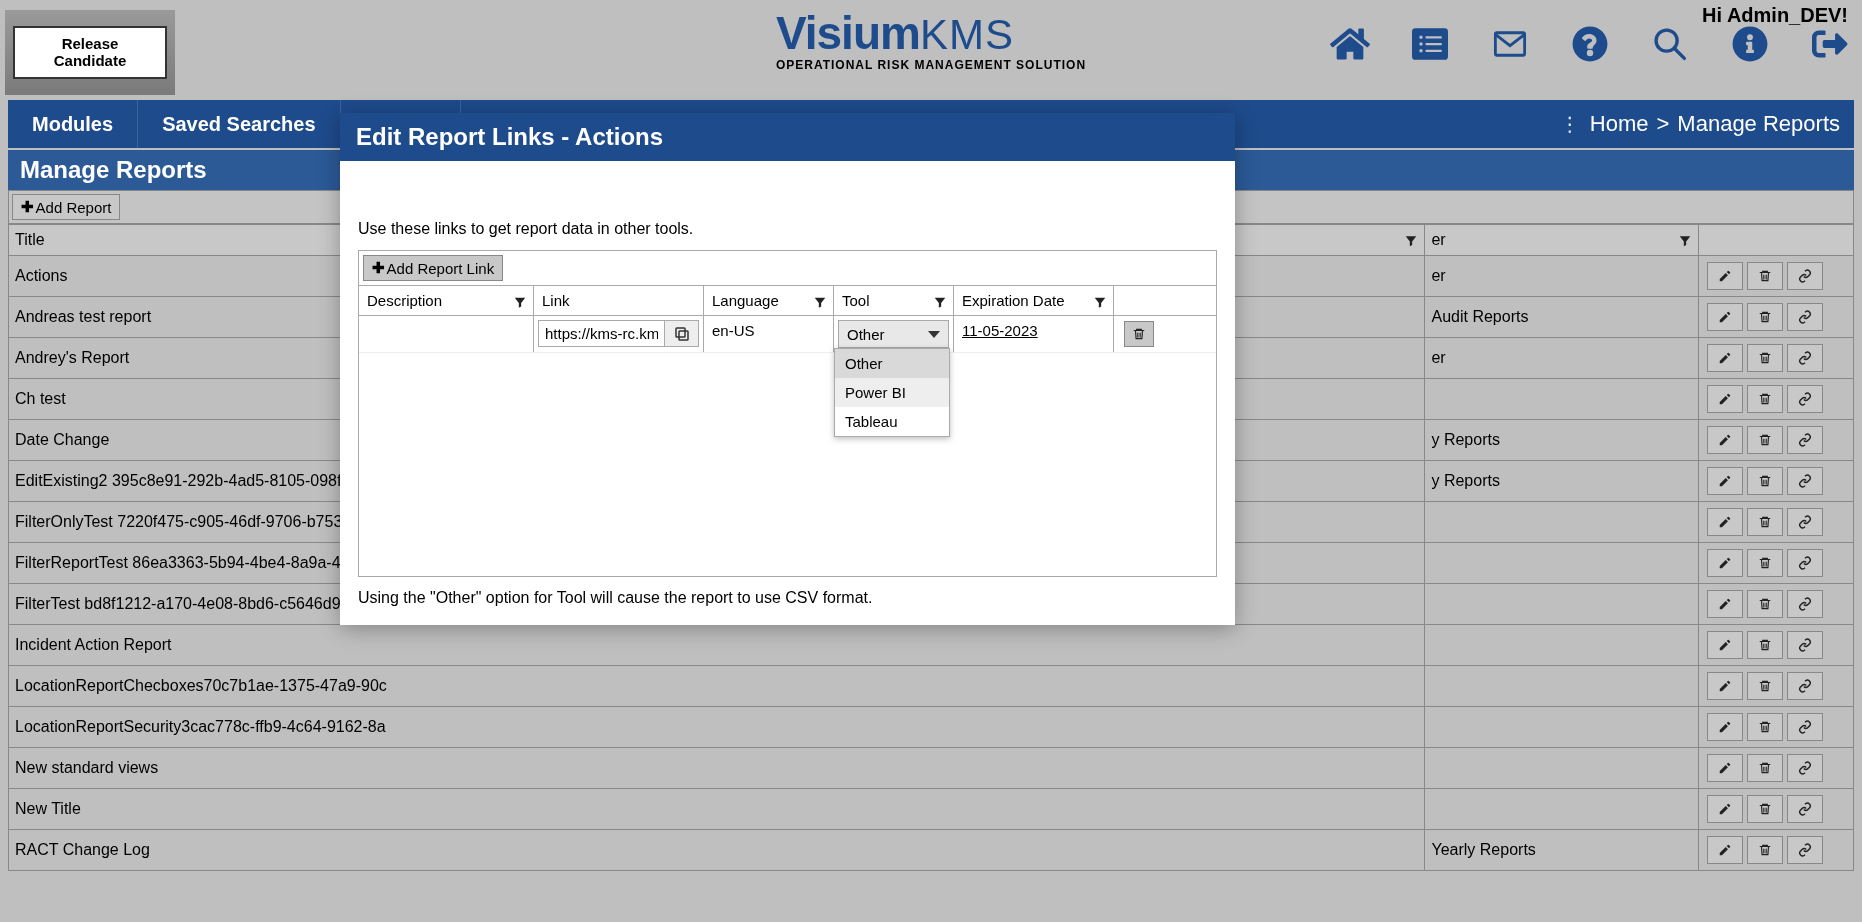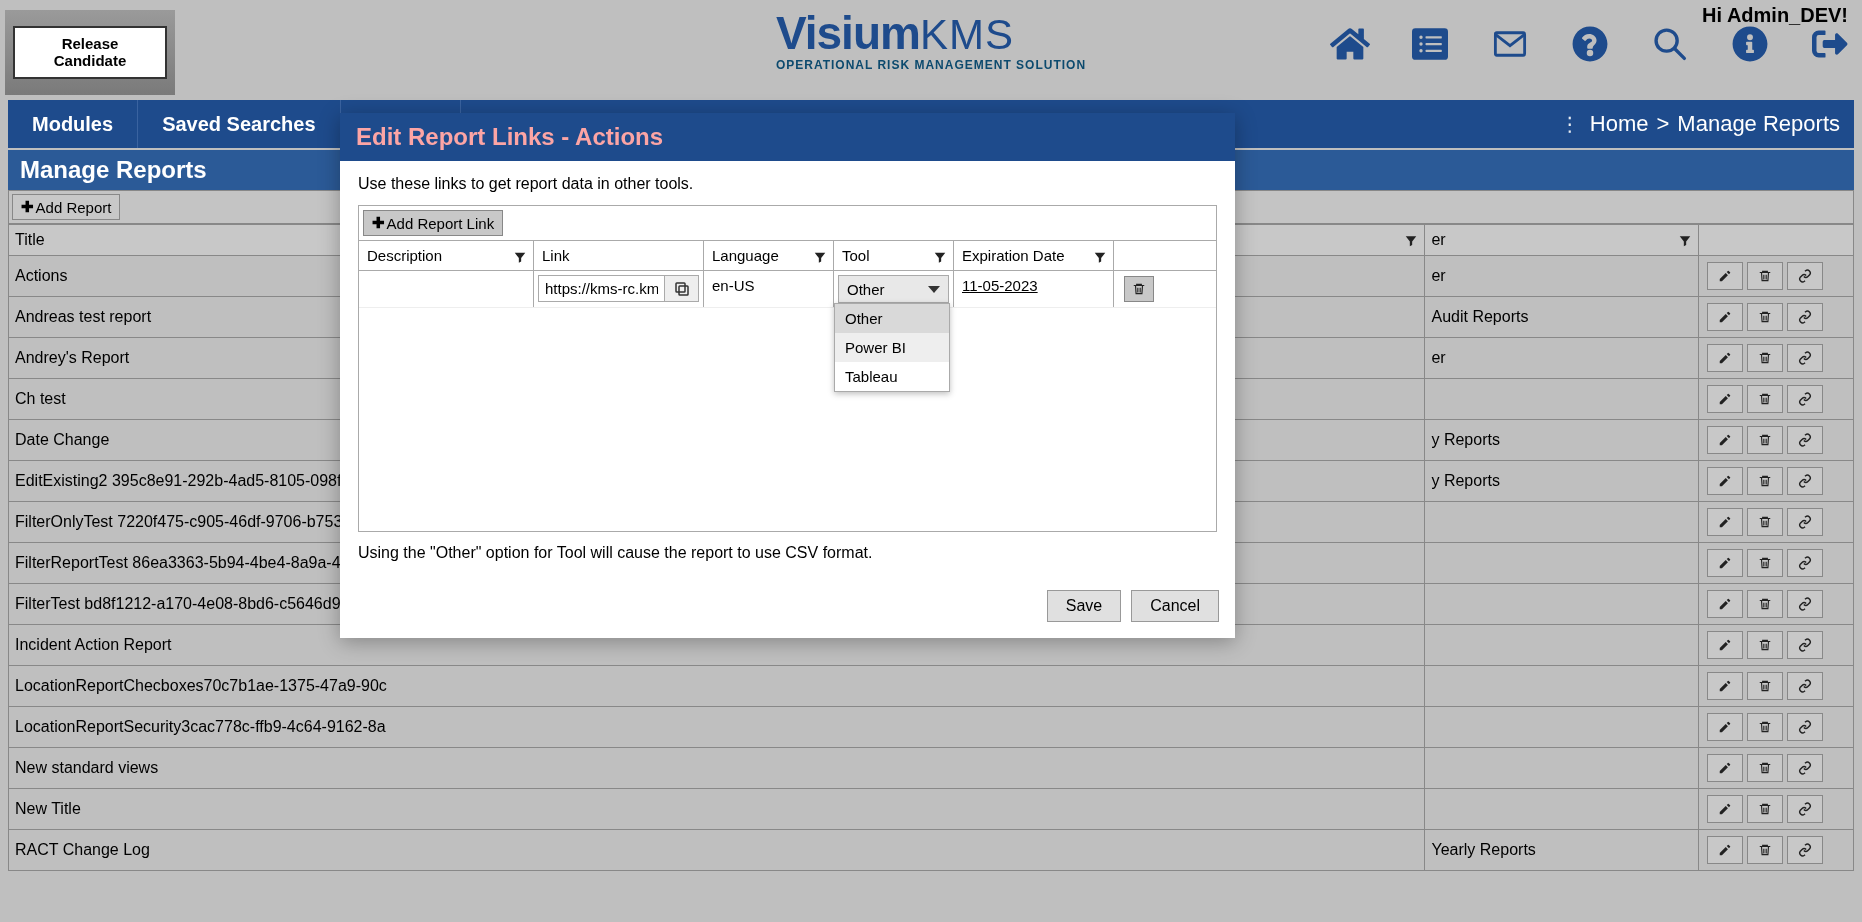--- a/index.html
+++ b/index.html
@@ -30,21 +30,21 @@
     padding:8px;
   }
   .release-banner .inner {
     background:#fff;border:2px solid #333;padding:8px 16px;font-weight:bold;font-size:15px;text-align:center;line-height:1.1;
   }
   .logo-area {
     position:absolute; left:50%; transform:translateX(-50%); top:10px; text-align:left;
   }
   .logo-main { font-size:46px; font-weight:bold; color:#1e4b8c; letter-spacing:-1px; line-height:1; }
   .logo-main .kms { font-weight:300; font-size:42px; letter-spacing:1px; }
-  .logo-sub { font-size:12px; font-weight:bold; color:#0c4a6e; letter-spacing:1px; margin-top:2px; }
+  .logo-sub { font-size:12px; font-weight:bold; color:#000000; letter-spacing:1px; margin-top:2px; }
   .greeting { position:absolute; right:14px; top:4px; font-weight:bold; font-size:20px; }
   .header-icons { position:absolute; right:12px; top:26px; display:flex; gap:40px; align-items:center; }
   .header-icons .hicon { cursor:pointer; color:#1e4b8c; }
   .header-icons svg{ display:block; }
   .navbar {
     height: 48px;
     background:#1e4b8c;
     display:flex;
     align-items:center;
     color:#fff;
@@ -93,23 +93,23 @@
     position:absolute; top:0;left:0;right:0;bottom:0;
   }
   .modal {
     position:absolute;
     top:113px; left:340px;
     width:895px;
     background:#fff;
     box-shadow:0 4px 20px rgba(0,0,0,.3);
   }
   .modal-title {
-    background:#1e4b8c; color:#fca5a5; font-size:24px; font-weight:bold; padding:10px 16px;
-  }
-  .modal-body { background:#fff; padding:14px 18px 18px 18px; }
+    background:#1e4b8c; color:#ffffff; font-size:24px; font-weight:bold; padding:10px 16px;
+  }
+  .modal-body { background:#fff; padding:14px 18px 18px 18px;margin-top:45px; }
   .modal-instr { margin-bottom:12px; font-size:16px; }
   .grid-wrap { border:1px solid #aaa; }
   .grid-toolbar { padding:4px; border-bottom:1px solid #aaa; }
   .grid-head { display:flex; border-bottom:1px solid #aaa; }
   .gcol { border-right:1px solid #aaa; padding:6px 8px; position:relative; font-size:15px; background:#fff;}
   .gcol:last-child{border-right:none;}
   .gc-desc{width:175px;}
   .gc-link{width:170px;}
   .gc-lang{width:130px;}
   .gc-tool{width:120px;}
@@ -565,18 +565,14 @@
                       <path d="M3 6h18M8 6V4h8v2M6 6l1 14h10l1-14M10 10v8M14 10v8"></path>
                     </svg>
                 </div>
               </div>
             </div>
           </div>
         </div>
       </div>
       <div class="modal-note">Using the "Other" option for Tool will cause the report to use CSV format.</div>
     </div>
-    <div class="modal-footer">
-      <button class="btn-light">Save</button>
-      <button class="btn-light">Cancel</button>
-    </div>
   </div>
 </div>
 
 </body></html>

